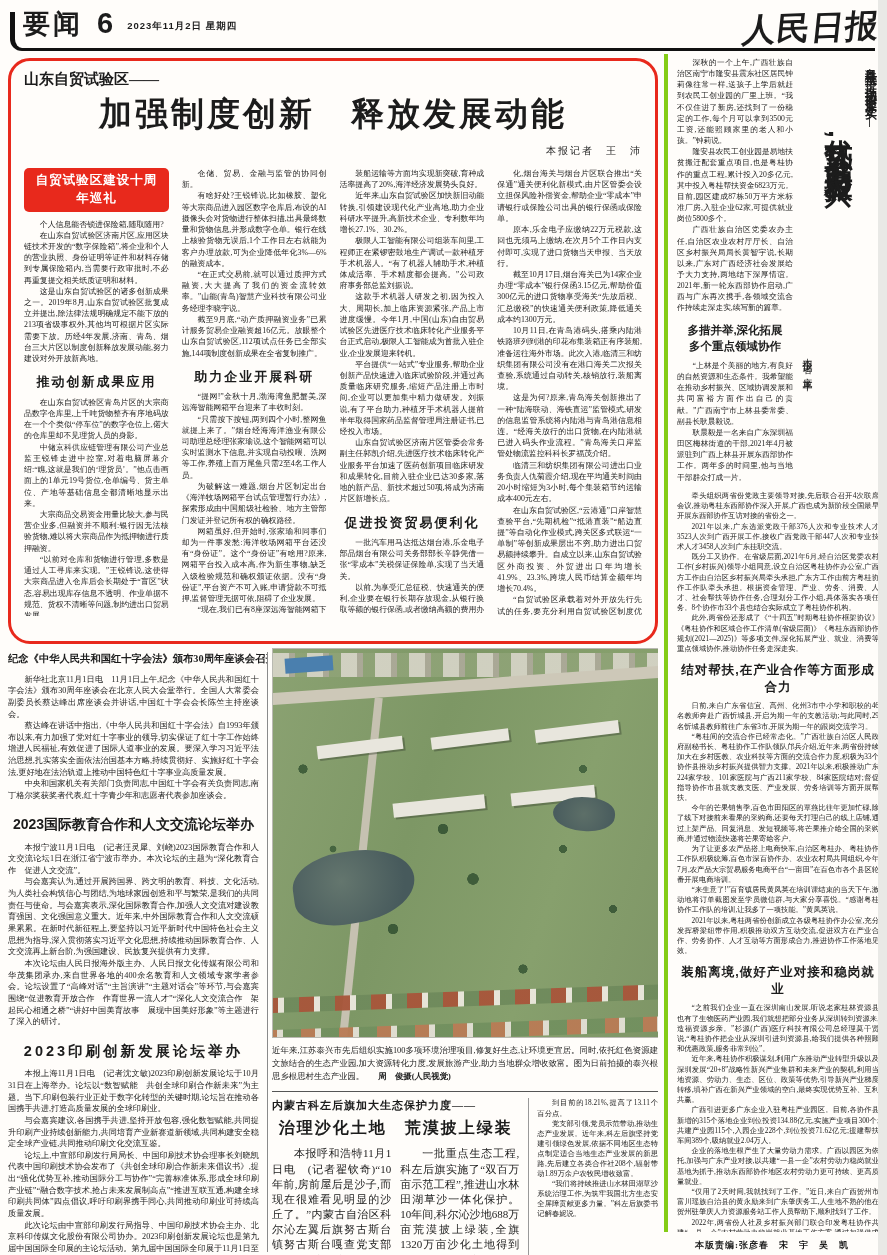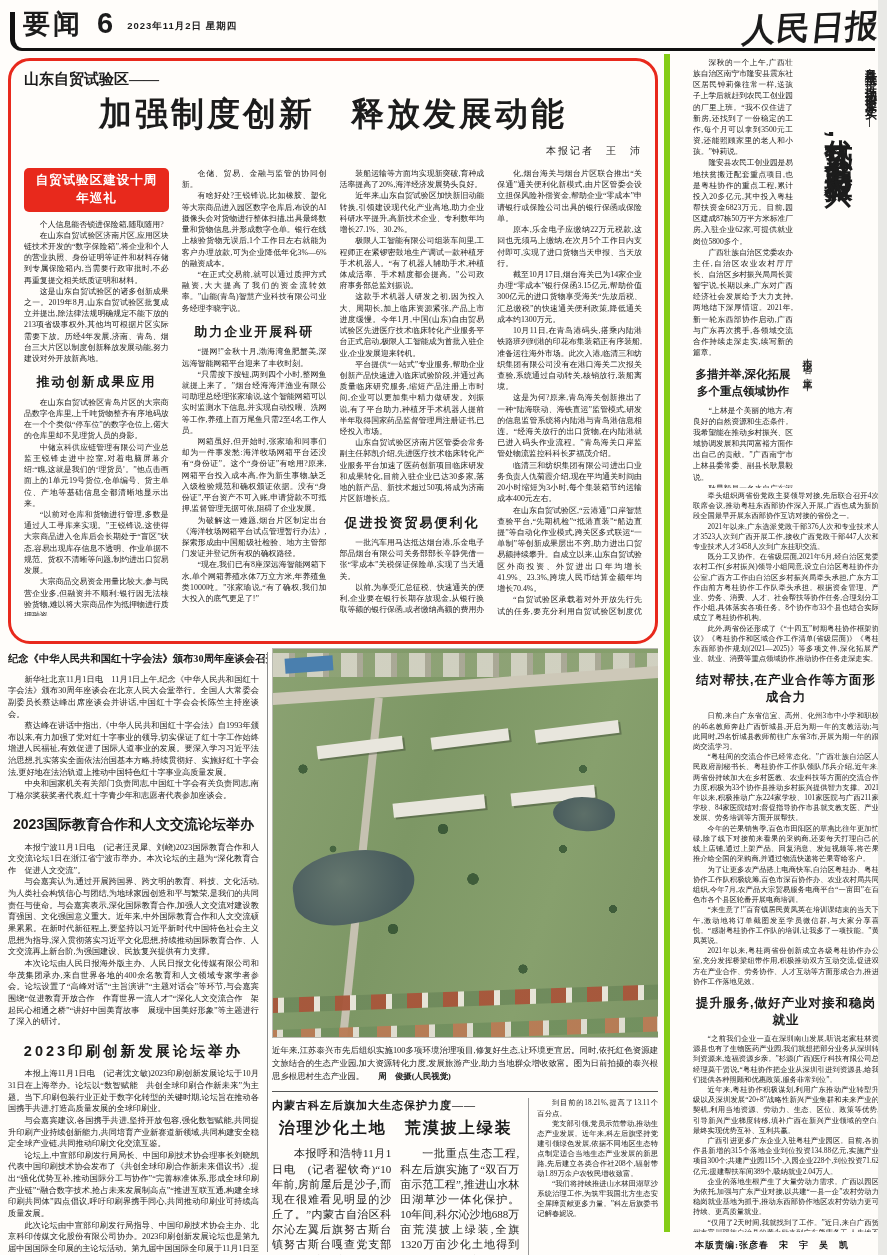--- a/index.html
+++ b/index.html
@@ -78,22 +78,22 @@
   .b-flex{display:flex;gap:9px;height:160px;overflow:hidden;}
   .b-main{flex:2.05;min-width:0;}
   .b-kicker{font-family:Liberation Serif, serif;font-weight:bold;font-size:11px;letter-spacing:1px;}
   .b-head{font-family:"Liberation Sans",sans-serif;font-weight:bold;font-size:16px;letter-spacing:2px;
     text-align:center;margin:5px 0 7px;}
   .b-cols{display:flex;gap:9px;overflow:hidden;}
   .b-col{flex:1;font-size:11px;line-height:1.38;text-align:justify;overflow:hidden;}
   .b-right{flex:1;border-left:1px solid #999;padding-left:8px;font-size:7.3px;line-height:1.38;
     text-align:justify;overflow:hidden;}
   
-  #right-col{position:absolute;left:664px;top:54px;width:215px;height:1178px;border-left:6px solid #84cc16;
-    padding-left:23px;box-sizing:border-box;overflow:hidden;}
+  #right-col{position:absolute;left:664px;top:54px;width:215px;height:1178px;border-left:4px solid #84cc16;
+    padding-left:9px;box-sizing:border-box;overflow:hidden;}
   .r-intro{display:flex;height:434px;overflow:hidden;}
   .r-intro-left{flex:1;min-width:0;font-size:7.7px;line-height:1.45;text-align:justify;padding-top:3px;}
   .r-sub1{font-family:"Liberation Sans",sans-serif;font-weight:bold;font-size:11.5px;text-align:center;
     line-height:1.45;margin:8px 0 5px;}
   .r-vert{width:86px;writing-mode:vertical-rl;height:100%;}
   .r-kicker{display:block;font-weight:bold;font-size:12px;letter-spacing:3px;padding-top:4px;}
   .r-headline{display:block;font-family:"Liberation Sans",sans-serif;font-weight:bold;font-size:28px;
     letter-spacing:3px;padding-top:64px;margin:0 5px;}
   .r-byline{display:block;font-size:10px;letter-spacing:2px;padding-top:296px;}
   .r-body{font-size:7.3px;line-height:1.4;text-align:justify;margin-top:3px;}
@@ -126,36 +126,37 @@
         <div class="badge">自贸试验区建设十周年巡礼</div>
         <div>
             <p class="para">个人信息能否锁进保险箱,随取随用?</p>
             <p class="para">在山东自贸试验区济南片区,应用区块链技术开发的“数字保险箱”,将企业和个人的营业执照、身份证明等证件和材料存储到专属保险箱内,当需要行政审批时,不必再重复提交相关纸质证明和材料。</p>
             <p class="para">这是山东自贸试验区的诸多创新成果之一。2019年8月,山东自贸试验区批复成立并提出,除法律法规明确规定不能下放的213项省级事权外,其他均可根据片区实际需要下放。历经4年发展,济南、青岛、烟台三大片区以制度创新释放发展动能,努力建设对外开放新高地。</p>
           </div>
         <div class="m-sub">推动创新成果应用</div>
         <div>
             <p class="para">在山东自贸试验区青岛片区的大宗商品数字仓库里,上千吨货物整齐有序地码放在一个个类似“停车位”的数字仓位上,偌大的仓库里却不见理货人员的身影。</p>
             <p class="para">中储京科供应链管理有限公司产业总监王锐锋走进中控室,对着电脑屏幕介绍:“瞧,这就是我们的‘理货员’。”他点击画面上的1单元19号货位,仓单编号、货主单位、产地等基础信息全都清晰地显示出来。</p>
+            <p class="para">大宗商品交易资金用量比较大,参与民营企业多,但融资并不顺利:银行因无法核验货物,难以将大宗商品作为抵押物进行质押融资。</p>
             <p class="para">“以前对仓库和货物进行管理,多数是通过人工寻库来实现。”王锐锋说,这使得大宗商品进入仓库后会长期处于“盲区”状态,容易出现库存信息不透明、作业单据不规范、货权不清晰等问题,制约进出口贸易发展。</p>
-            <p class="para">大宗商品交易资金用量比较大,参与民营企业多,但融资并不顺利:银行因无法核验货物,难以将大宗商品作为抵押物进行质押融资。</p>
           </div>
       </div>
       <div class="m-col">
         <div>
             <p class="para">仓储、贸易、金融与监管的协同创新。</p>
             <p class="para">有啥好处?王锐锋说,比如橡胶、塑化等大宗商品进入园区数字仓库后,布设的AI摄像头会对货物进行整体扫描,出具最终数量和货物信息,并形成数字仓单。银行在线上核验货物无误后,1个工作日左右就能为客户办理放款,可为企业降低年化3%—6%的融资成本。</p>
             <p class="para">“在正式交易前,就可以通过质押方式融资,大大提高了我们的资金流转效率。”山能(青岛)智慧产业科技有限公司业务经理李晓宇说。</p>
+            <p class="para">截至9月底,“动产质押融资业务”已累计服务贸易企业融资超16亿元。放眼整个山东自贸试验区,112项试点任务已全部实施,144项制度创新成果在全省复制推广。</p>
           </div>
         <div class="m-sub">助力企业开展科研</div>
         <div>
             <p class="para">“提网!”金秋十月,渤海湾鱼肥蟹美,深远海智能网箱平台迎来了丰收时刻。</p>
             <p class="para">“只需按下按钮,两到四个小时,整网鱼就提上来了。”烟台经海海洋渔业有限公司助理总经理张家瑜说,这个智能网箱可以实时监测水下信息,并实现自动投喂、洗网等工作,养殖上百万尾鱼只需2至4名工作人员。</p>
+            <p class="para">为破解这一难题,烟台片区制定出台《海洋牧场网箱平台试点管理暂行办法》,探索形成由中国船级社检验、地方主管部门发证并登记所有权的确权路径。</p>
             <p class="para">网箱虽好,但开始时,张家瑜和同事们却为一件事发愁:海洋牧场网箱平台还没有“身份证”。这个“身份证”有啥用?原来,网箱平台投入成本高,作为新生事物,缺乏入级检验规范和确权颁证依据。没有“身份证”,平台资产不可入账,申请贷款不可抵押,监督管理无据可依,阻碍了企业发展。</p>
-            <p class="para">为破解这一难题,烟台片区制定出台《海洋牧场网箱平台试点管理暂行办法》,探索形成由中国船级社检验、地方主管部门发证并登记所有权的确权路径。</p>
             <p class="para">“现在,我们已有8座深远海智能网箱下水,单个网箱养殖水体7万立方米,年养殖鱼类1000吨。”张家瑜说,“有了确权,我们加大投入的底气更足了!”</p>
           </div>
       </div>
       <div class="m-col">
         <div>
             <p class="para">装船运输等方面均实现新突破,育种成活率提高了20%,海洋经济发展势头良好。</p>
             <p class="para">近年来,山东自贸试验区加快新旧动能转换,引领建设现代化产业高地,助力企业科研水平提升,高新技术企业、专利数年均增长27.1%、30.2%。</p>
             <p class="para">极限人工智能有限公司组装车间里,工程师正在紧锣密鼓地生产调试一款种植牙手术机器人。“有了机器人辅助手术,种植体成活率、手术精度都会提高。”公司政府事务部总监刘振说。</p>
             <p class="para">这款手术机器人研发之初,因为投入大、周期长,加上临床资源紧张,产品上市进度缓慢。今年1月,中国(山东)自由贸易试验区先进医疗技术临床转化产业服务平台正式启动,极限人工智能成为首批入驻企业,企业发展迎来转机。</p>
             <p class="para">平台提供“一站式”专业服务,帮助企业创新产品快速进入临床试验阶段,并通过高质量临床研究服务,缩短产品注册上市时间,企业可以更加集中精力做研发。刘振说,有了平台助力,种植牙手术机器人提前半年取得国家药品监督管理局注册证书,已经投入市场。</p>
@@ -286,21 +287,21 @@
       </div>
     <div class="r-sub">结对帮扶,在产业合作等方面形成合力</div>
     <div class="r-body">
         <p class="para">日前,来自广东省信宜、高州、化州3市中小学和职校的46名教师奔赴广西忻城县,开启为期一年的支教活动;与此同时,29名忻城县教师前往广东省3市,开展为期一年的跟岗交流学习。</p>
         <p class="para">“粤桂间的交流合作已经常态化。”广西壮族自治区人民政府副秘书长、粤桂协作工作队领队邝兵介绍,近年来,两省份持续加大在乡村医教、农业科技等方面的交流合作力度,积极为33个协作县推动乡村振兴提供智力支撑。2021年以来,积极推动广东224家学校、101家医院与广西211家学校、84家医院结对;督促指导协作市县就支教支医、产业发展、劳务培训等方面开展帮扶。</p>
         <p class="para">今年的芒果销售季,百色市田阳区的覃燕比往年更加忙碌,除了线下对接前来看果的采购商,还要每天打理自己的线上店铺,通过上架产品、回复消息、发短视频等,将芒果推介给全国的采购商,并通过物流快递将芒果寄给客户。</p>
         <p class="para">为了让更多农产品搭上电商快车,自治区粤桂办、粤桂协作工作队积极统筹,百色市深百协作办、农业农村局共同组织,今年7月,农产品大宗贸易服务电商平台“一亩田”在百色市各个县区轮番开展电商培训。</p>
         <p class="para">“来生意了!”百育镇居民黄凤英在培训课结束的当天下午,激动地将订单截图发至学员微信群,与大家分享喜悦。“感谢粤桂协作工作队的培训,让我多了一项技能。”黄凤英说。</p>
         <p class="para">2021年以来,粤桂两省份创新成立各级粤桂协作办公室,充分发挥桥梁纽带作用,积极推动双方互动交流,促进双方在产业合作、劳务协作、人才互动等方面形成合力,推进协作工作落地见效。</p>
       </div>
-    <div class="r-sub">提升服务,做好产业对接和稳岗就业</div>
+    <div class="r-sub">装船离境,做好产业对接和稳岗就业</div>
     <div class="r-body">
         <p class="para">“之前我们企业一直在深圳南山发展,听说老家桂林资源县也有了生物医药产业园,我们就想把部分业务从深圳转到资源来,造福资源乡亲。”杉源(广西)医疗科技有限公司总经理莫干贤说,“粤桂协作把企业从深圳引进到资源县,给我们提供各种照顾和优惠政策,服务非常到位”。</p>
         <p class="para">近年来,粤桂协作积极谋划,利用广东推动产业转型升级以及深圳发展“20+8”战略性新兴产业集群和未来产业的契机,利用当地资源、劳动力、生态、区位、政策等优势,引导新兴产业梯度转移,填补广西在新兴产业领域的空白,最终实现优势互补、互利共赢。</p>
         <p class="para">广西引进更多广东企业入驻粤桂产业园区。目前,各协作县新增的315个落地企业到位投资134.88亿元,实施产业项目300个;共建产业园115个,入园企业228个,到位投资71.62亿元;援建帮扶车间389个,吸纳就业2.04万人。</p>
         <p class="para">企业的落地生根产生了大量劳动力需求。广西以园区为依托,加强与广东产业对接,以共建“一县一企”农村劳动力稳岗就业基地为抓手,推动东西部协作地区农村劳动力更可持续、更高质量就业。</p>
         <p class="para">“仅用了2天时间,我就找到了工作。”近日,来自广西贺州市富川瑶族自治县的黄永励来到广东肇庆务工,人生地不熟的他在贺州驻肇庆人力资源服务站工作人员帮助下,顺利找到了工作。</p>
         <p class="para">2022年,两省份人社及乡村振兴部门联合印发粤桂协作共建“一县一企”农村劳动力稳岗就业基地工作方案,通过加强供求对接、组织劳务输出、推动就近转移,促进稳定就业、培育劳务品牌等,帮助农村劳动力赴粤或就地就近稳定就业。</p>
       </div>
   </div>
 

